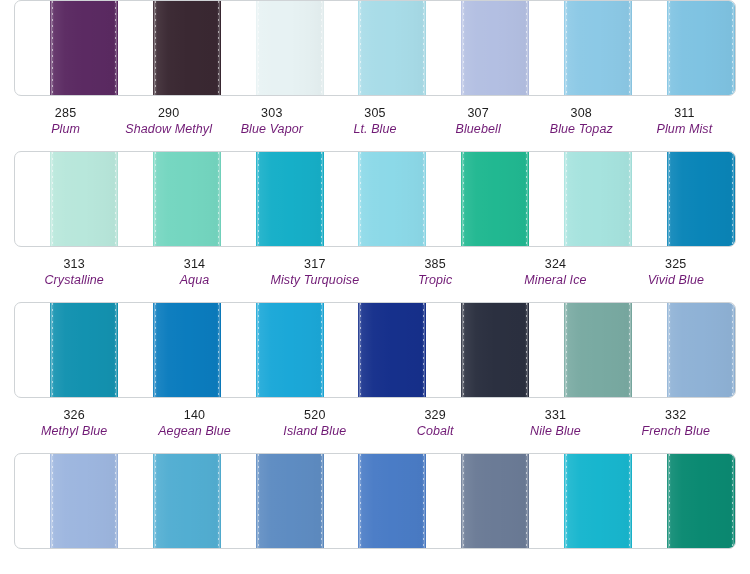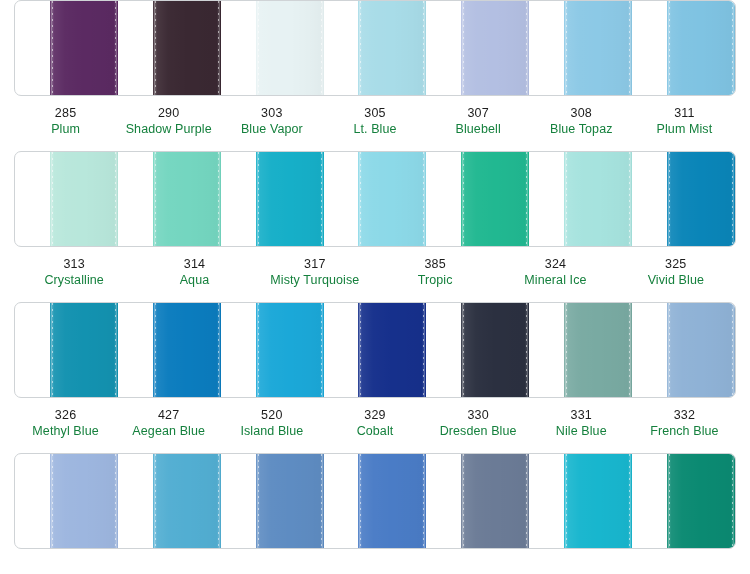--- a/index.html
+++ b/index.html
@@ -136,23 +136,24 @@
   .label-code {
     display: block;
     font-size: 12.5px;
     color: #1d1d1d;
     letter-spacing: 0.2px;
   }
 
   .label-name {
     display: block;
     font-size: 12.5px;
-    color: #15803d;
+    color: #701a75;
     letter-spacing: 0.1px;
     white-space: nowrap;
+    font-style: italic;
   }
 
   .row-gap { height: 14px; }
 
   
   .row-last .ribbon-card { height: 96px; }
 </style>
 </head>
 <body>
 
@@ -210,21 +211,21 @@
             </div>
           </div>
         </div>
         <div class="labels-row">
           <div class="label-cell">
             <span class="label-code">285</span>
             <span class="label-name">Plum</span>
           </div>
           <div class="label-cell">
             <span class="label-code">290</span>
-            <span class="label-name">Shadow Purple</span>
+            <span class="label-name">Shadow Methyl</span>
           </div>
           <div class="label-cell">
             <span class="label-code">303</span>
             <span class="label-name">Blue Vapor</span>
           </div>
           <div class="label-cell">
             <span class="label-code">305</span>
             <span class="label-name">Lt. Blue</span>
           </div>
           <div class="label-cell">
@@ -373,34 +374,30 @@
               <div class="picot-right"></div>
             </div>
           </div>
         </div>
         <div class="labels-row">
           <div class="label-cell">
             <span class="label-code">326</span>
             <span class="label-name">Methyl Blue</span>
           </div>
           <div class="label-cell">
-            <span class="label-code">427</span>
+            <span class="label-code">140</span>
             <span class="label-name">Aegean Blue</span>
           </div>
           <div class="label-cell">
             <span class="label-code">520</span>
             <span class="label-name">Island Blue</span>
           </div>
           <div class="label-cell">
             <span class="label-code">329</span>
             <span class="label-name">Cobalt</span>
-          </div>
-          <div class="label-cell">
-            <span class="label-code">330</span>
-            <span class="label-name">Dresden Blue</span>
           </div>
           <div class="label-cell">
             <span class="label-code">331</span>
             <span class="label-name">Nile Blue</span>
           </div>
           <div class="label-cell">
             <span class="label-code">332</span>
             <span class="label-name">French Blue</span>
           </div>
         </div>

